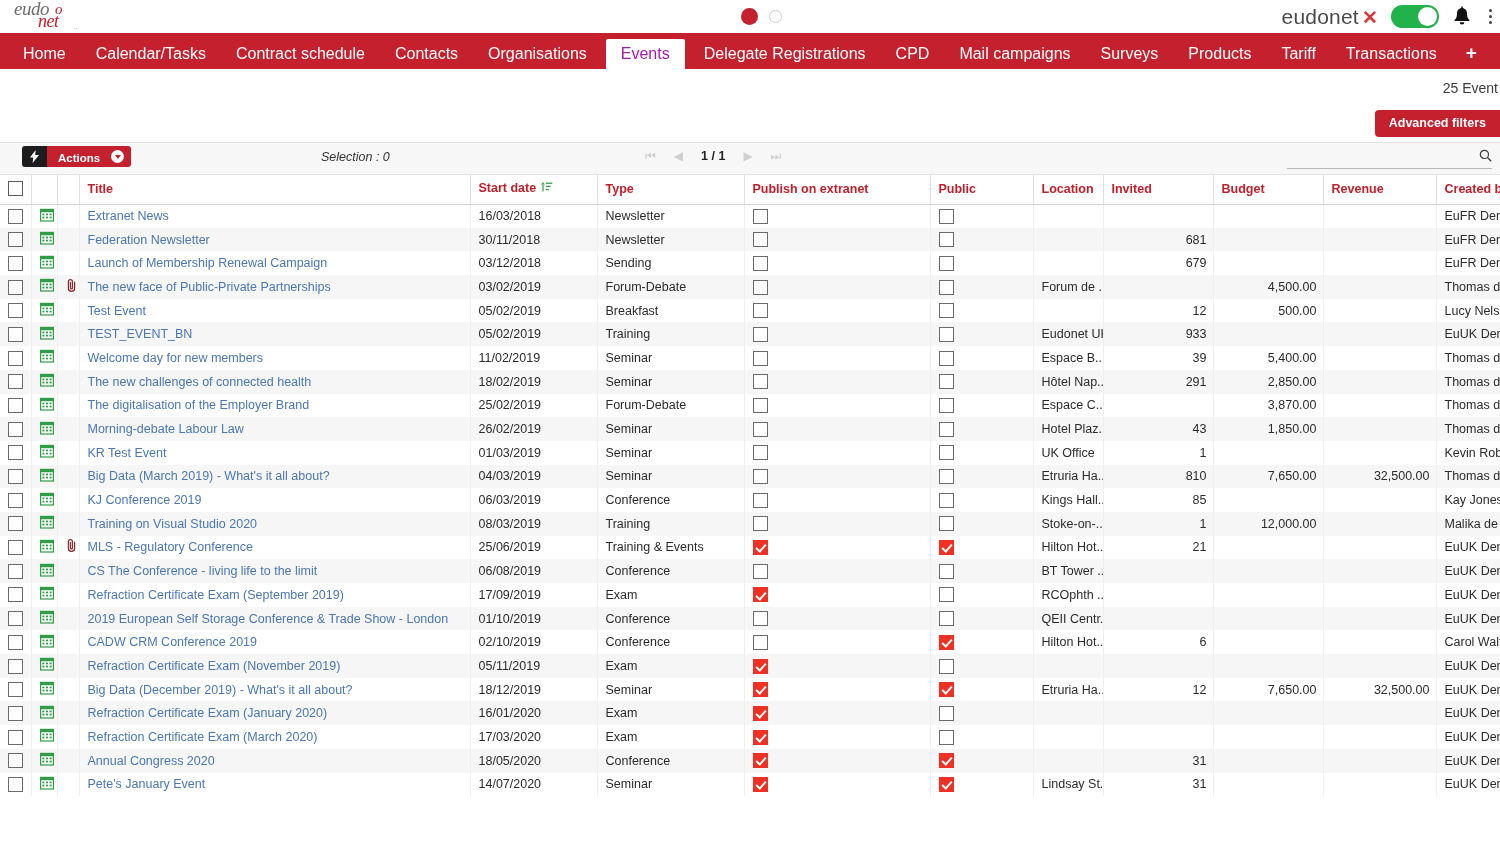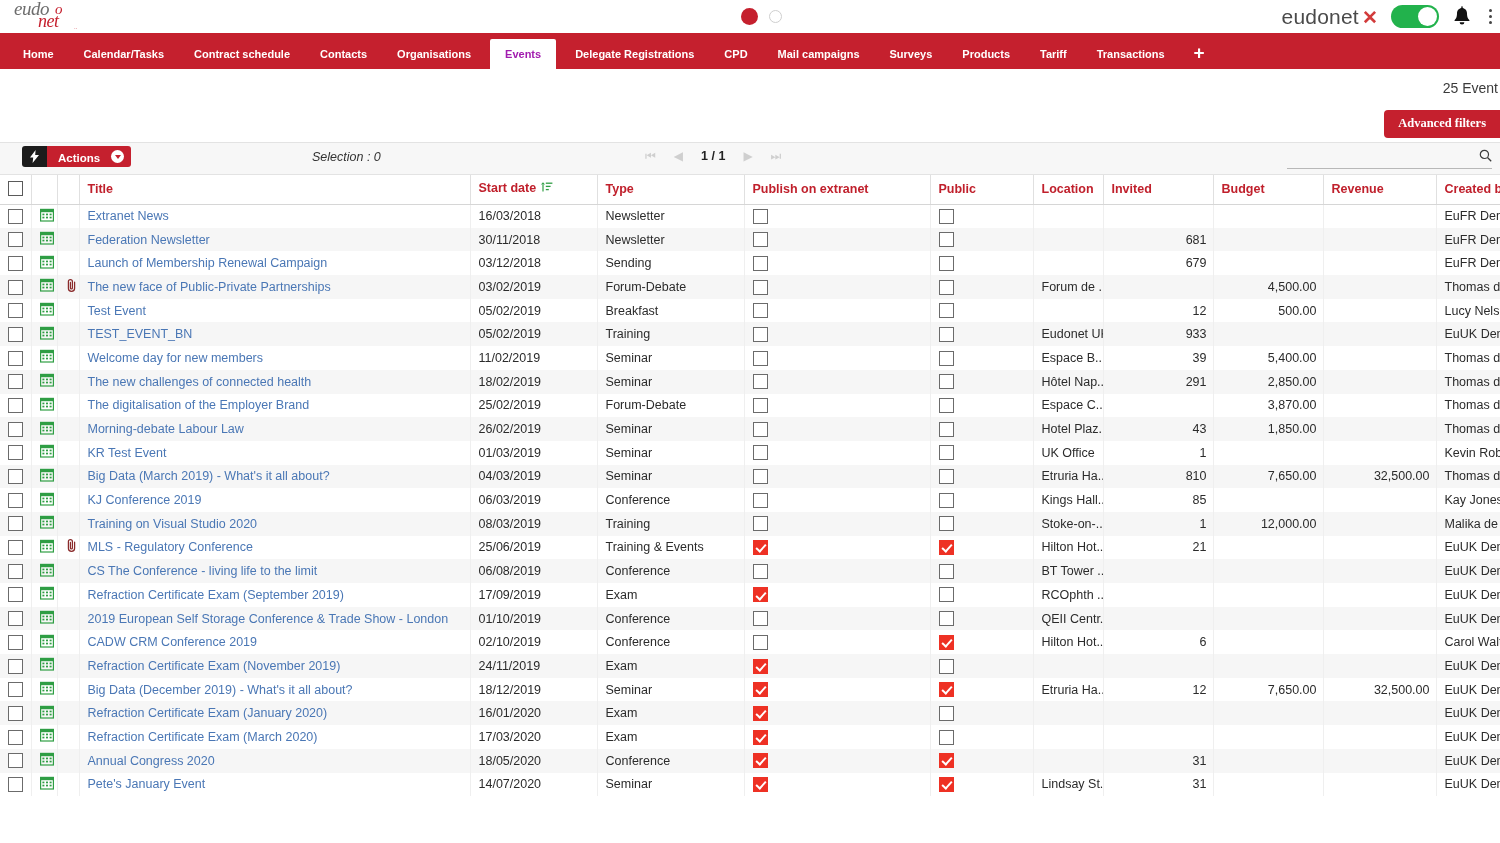--- a/index.html
+++ b/index.html
@@ -100,22 +100,22 @@
     align-items: flex-end;
     padding-left: 8px;
     position: relative;
   }
   .nav::after {
     content: ""; position: absolute; left: 0; right: 0; bottom: -4px;
     height: 4px; background: #c5202e;
   }
   .nav-item {
     color: #ffffff;
-    font-size: 11px;
-    font-weight: bold;
+    font-size: 16px;
+    font-weight: normal;
     padding: 0 15px;
     height: 30px;
     line-height: 30px;
     white-space: nowrap;
     cursor: pointer;
   }
   .nav-item.active {
     background: #ffffff;
     color: #a21caf;
     border-radius: 2px 2px 0 0;
@@ -143,21 +143,20 @@
     position: absolute;
     right: 0px; top: 41px;
     background: #c5202e;
     color: #fff;
     font-size: 12.5px;
     font-weight: bold;
     padding: 6px 14px 7px 14px;
     border-radius: 4px 0 0 4px;
     cursor: pointer;
     white-space: nowrap;
-    font-family: Liberation Serif, serif;
   }
 
   
   .toolbar {
     position: relative;
     height: 32px;
     background: #f7f7f7;
     border-bottom: 1px solid #e3e3e3;
   }
   .actions-btn {
@@ -191,21 +190,21 @@
     display: flex; align-items: center; justify-content: center;
   }
   .caret-circle i {
     width: 0; height: 0;
     border-left: 3.2px solid transparent;
     border-right: 3.2px solid transparent;
     border-top: 4px solid #c5202e;
     display: block;
   }
   .selection-text {
-    position: absolute; left: 312px; top: 7px;
+    position: absolute; left: 321px; top: 7px;
     font-size: 12.5px; font-style: italic; color: #333;
   }
   .pager {
     position: absolute; left: 645px; top: 6px;
     display: flex; align-items: center; gap: 18px;
   }
   .pg-arrow { color: #cfcfcf; font-size: 12px; cursor: pointer; }
   .pg-label { font-size: 12.5px; color: #222; font-weight: bold; }
   .searchbox {
     position: absolute; right: 8px; top: 5px;
@@ -898,21 +897,21 @@
                 <rect x="0.6" y="1.4" width="12.8" height="2.8" fill="#2f9e44"></rect>
                 <rect x="2.4" y="5.6" width="2" height="1.7" fill="#2f9e44"></rect>
                 <rect x="6" y="5.6" width="2" height="1.7" fill="#2f9e44"></rect>
                 <rect x="9.6" y="5.6" width="2" height="1.7" fill="#2f9e44"></rect>
                 <rect x="2.4" y="8.7" width="2" height="1.7" fill="#2f9e44"></rect>
                 <rect x="6" y="8.7" width="2" height="1.7" fill="#2f9e44"></rect>
                 <rect x="9.6" y="8.7" width="2" height="1.7" fill="#2f9e44"></rect>
               </svg></span></td>
           <td class="c-clip"></td>
           <td class="c-title"><span class="link">Refraction Certificate Exam (November 2019)</span></td>
-          <td class="c-date">24/11/2019</td>
+          <td class="c-date">05/11/2019</td>
           <td class="c-type">Exam</td>
           <td class="c-pub cell-center-pub"><span class="box on"></span></td>
           <td class="c-public cell-center-pub"><span class="box"></span></td>
           <td class="c-loc"></td>
           <td class="c-inv num"></td>
           <td class="c-bud num"></td>
           <td class="c-rev num"></td>
           <td class="c-by">EuUK Dem</td>
         </tr>
         <tr>

